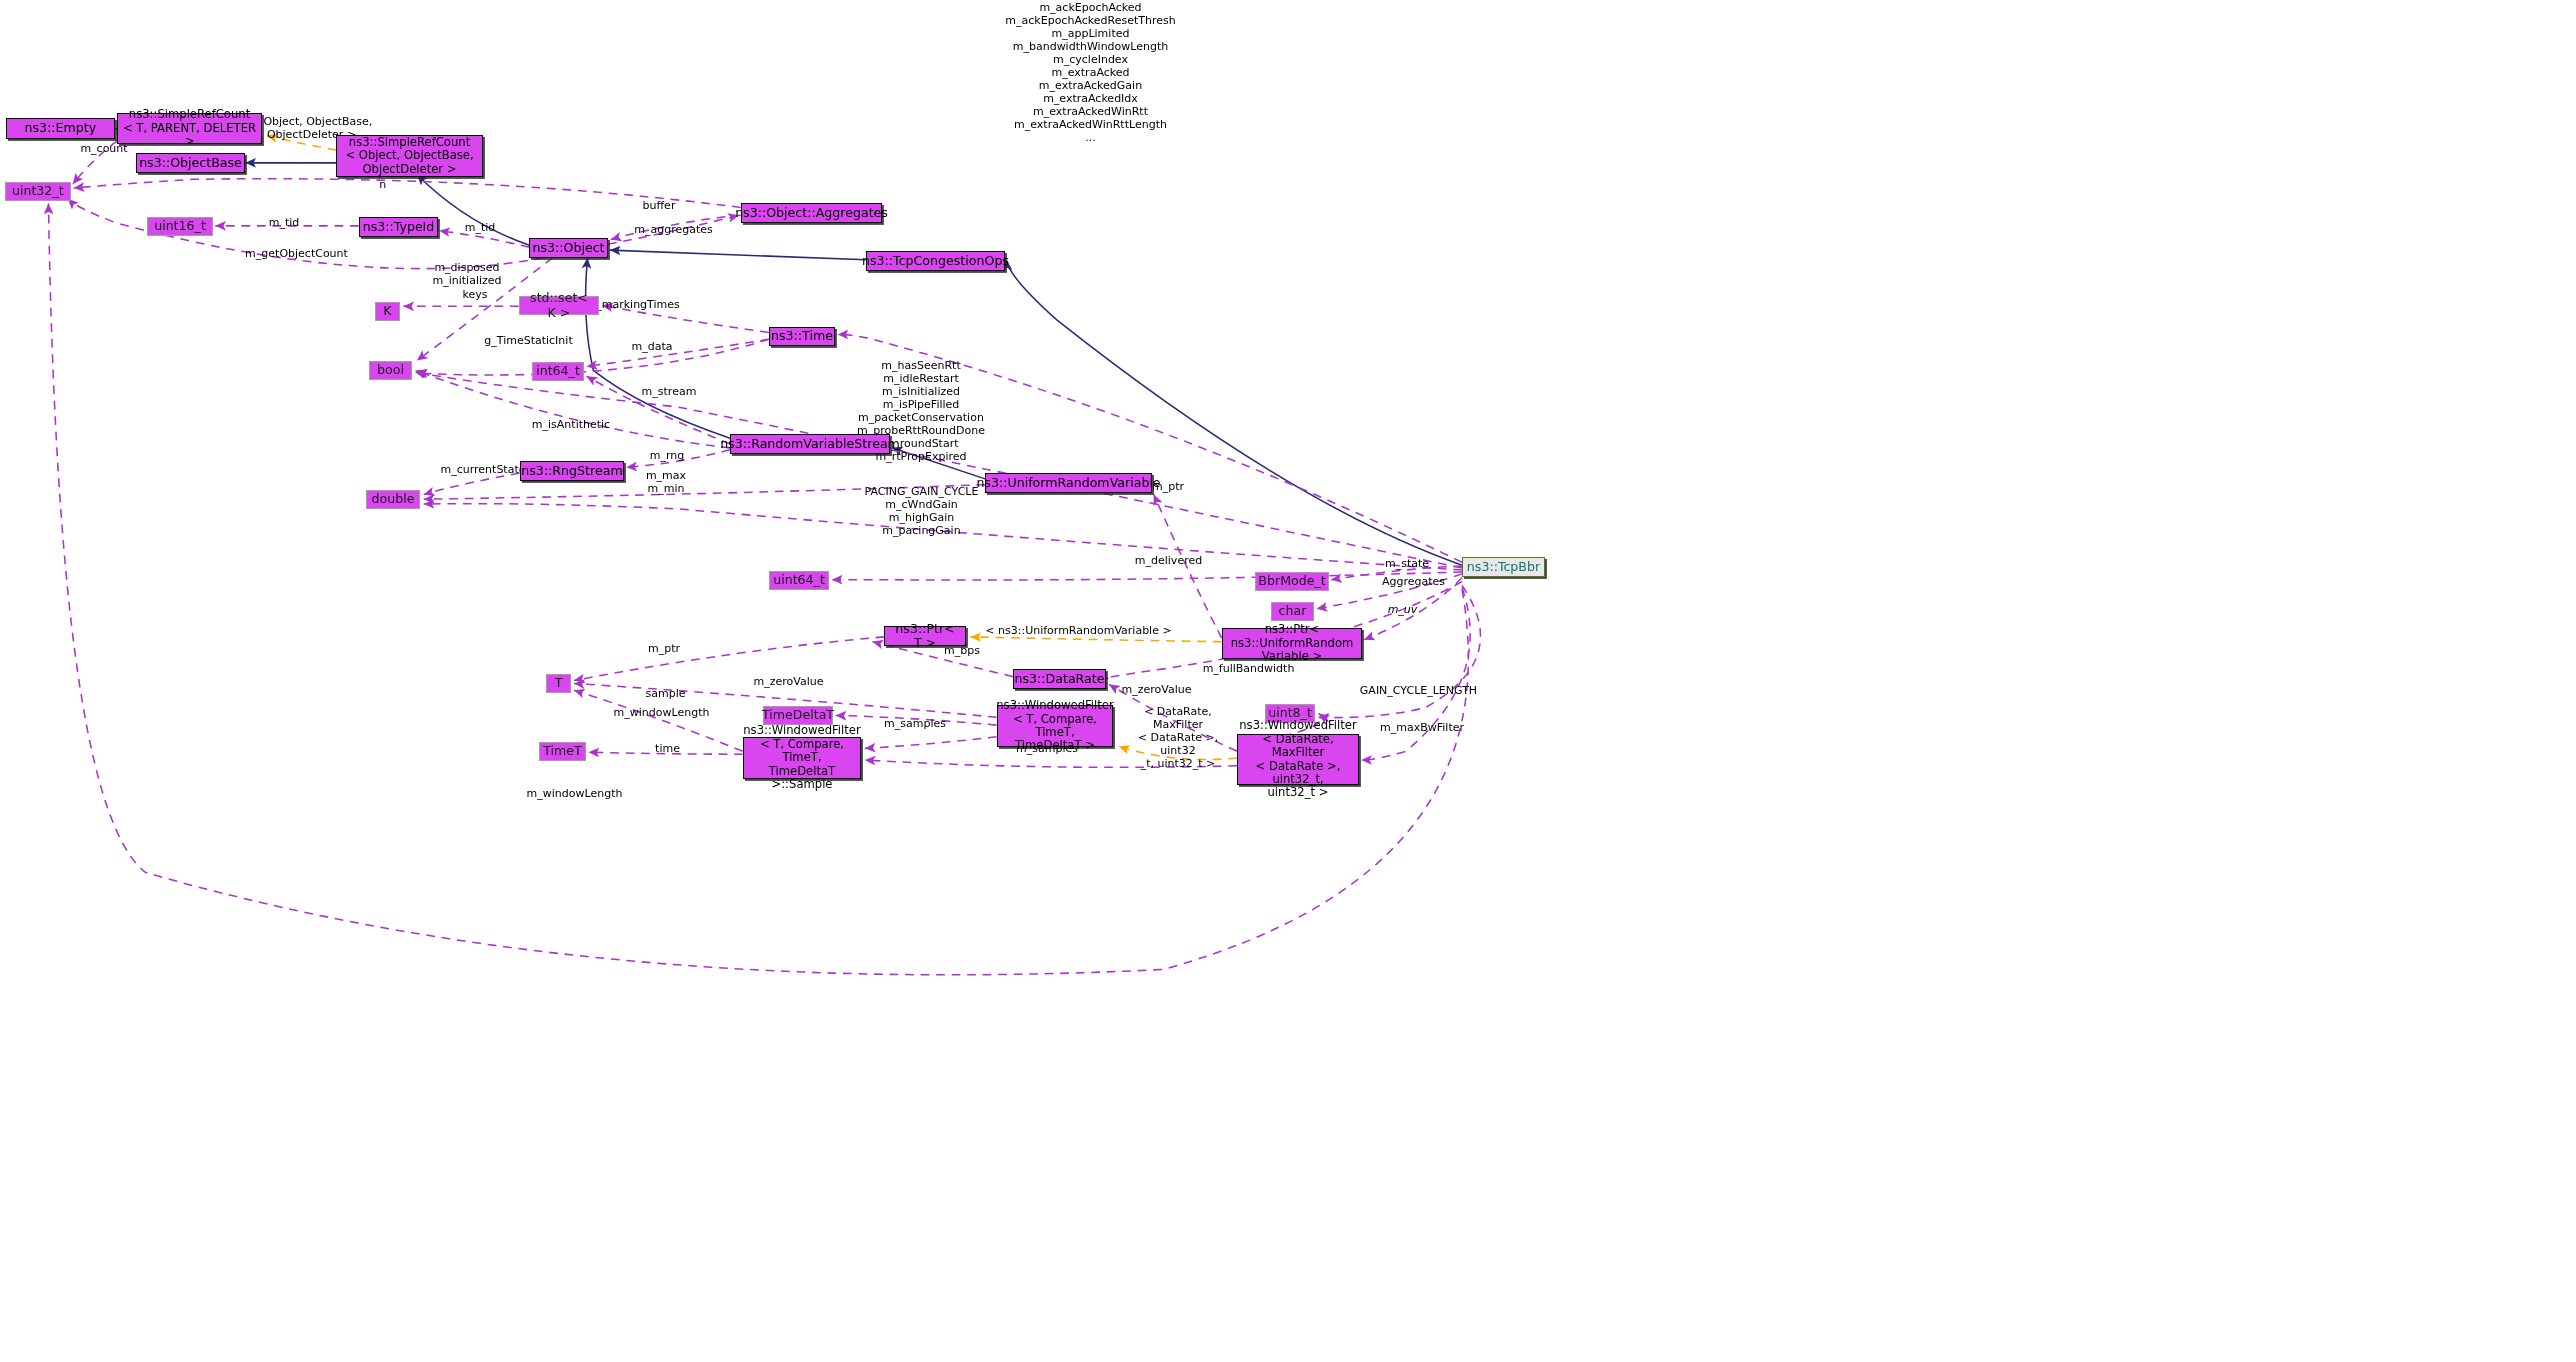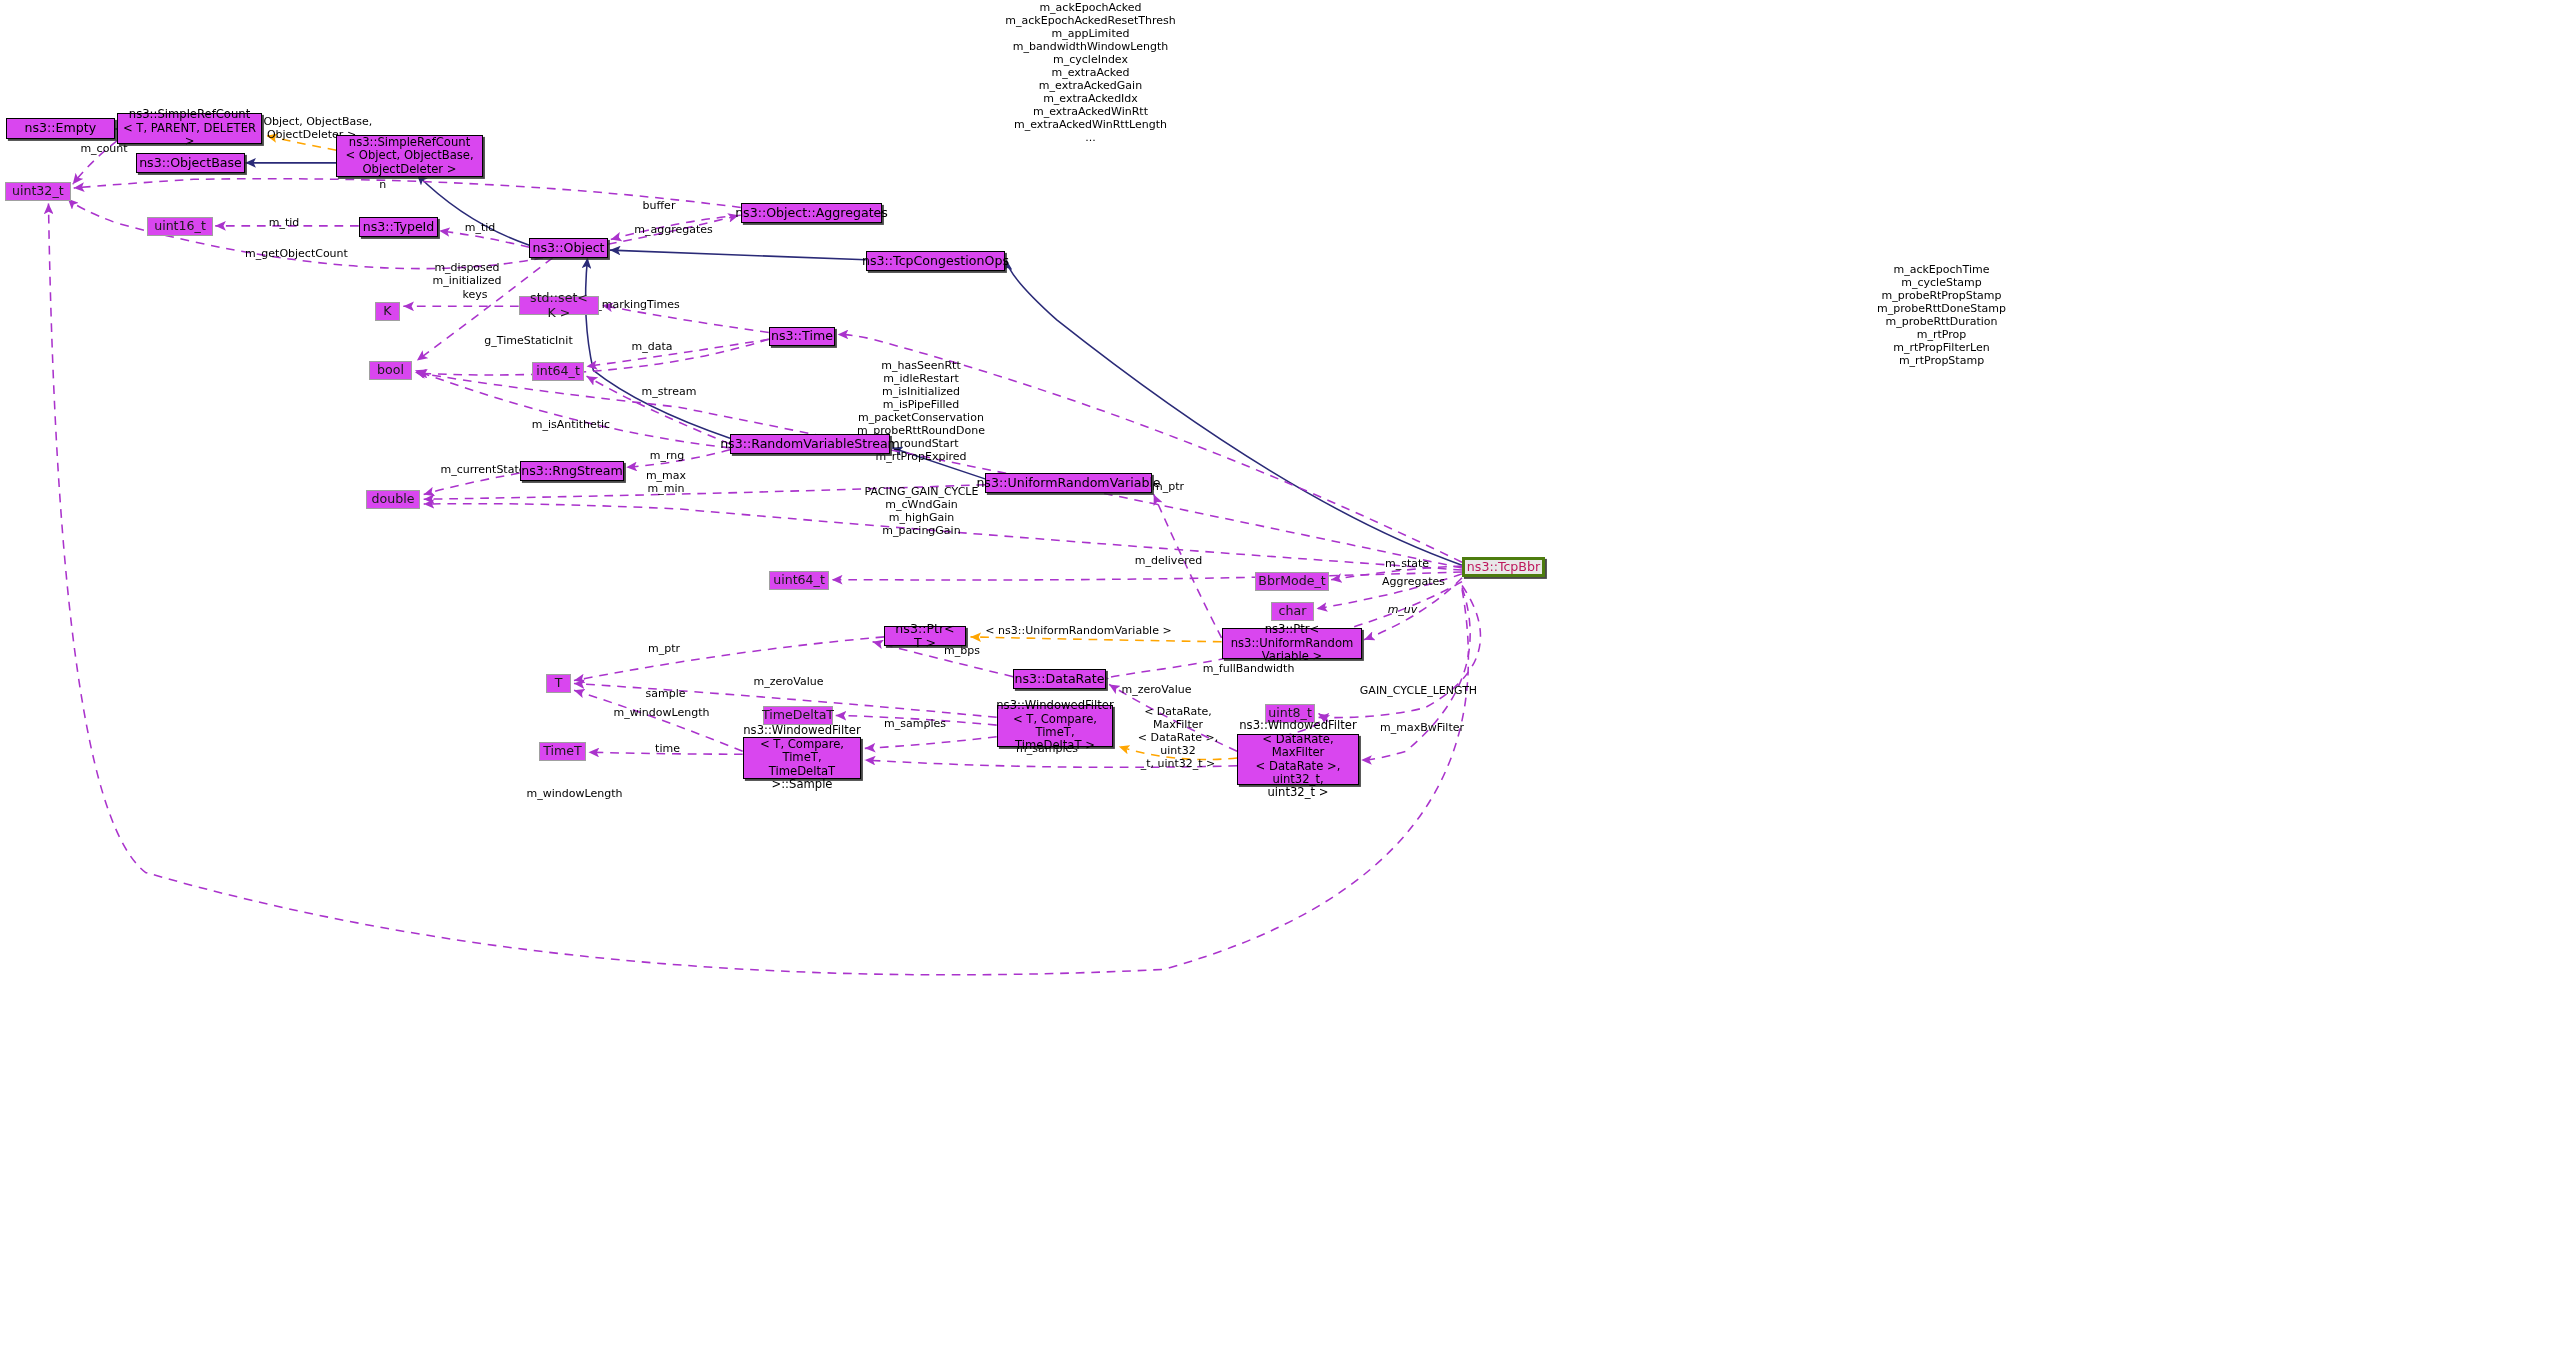--- a/index.html
+++ b/index.html
@@ -44,24 +44,24 @@
     color: #000000;
   }
   
   .node.ext {
     border: 1px solid #a0a0a0;
     color: #1a1a1a;
     box-shadow: none;
   }
   
   .node.focus {
-    border: 3px solid #4d7c0f;
+    border: 1px solid #4d7c0f;
     background: #e8e8e8;
     box-shadow: 1.9px 1.9px 0 0 rgba(40,40,40,0.85);
-    color: #be185d;
+    color: #0f766e;
   }
   .edge-label {
     position: absolute;
     color: #000000;
     text-align: center;
     white-space: pre-line;
     line-height: 1.18;
     z-index: 2;
     background: transparent;
   }
@@ -200,28 +200,20 @@
 ...</div>
     <div class="edge-label" style="left: 239px; top: 116px; width: 145px; font-size: 11px;">&lt; Object, ObjectBase,
 ObjectDeleter &gt;</div>
     <div class="edge-label" style="left: 70px; top: 143px; width: 68px; font-size: 11px;">m_count</div>
     <div class="edge-label" style="left: 373px; top: 179px; width: 19.4px; font-size: 11px;">n</div>
     <div class="edge-label" style="left: 635px; top: 200px; width: 48px; font-size: 11px;">buffer</div>
     <div class="edge-label" style="left: 260px; top: 217px; width: 48px; font-size: 11px;">m_tid</div>
     <div class="edge-label" style="left: 456px; top: 222px; width: 48px; font-size: 11px;">m_tid</div>
     <div class="edge-label" style="left: 625px; top: 224px; width: 97px; font-size: 11px;">m_aggregates</div>
     <div class="edge-label" style="left: 236px; top: 248px; width: 121px; font-size: 11px;">m_getObjectCount</div>
-    <div class="edge-label" style="left: 1847px; top: 264px; width: 189px; font-size: 11px;">m_ackEpochTime
-m_cycleStamp
-m_probeRtPropStamp
-m_probeRttDoneStamp
-m_probeRttDuration
-m_rtProp
-m_rtPropFilterLen
-m_rtPropStamp</div>
     <div class="edge-label" style="left: 416px; top: 262px; width: 102px; font-size: 11px;">m_disposed
 m_initialized</div>
     <div class="edge-label" style="left: 581px; top: 299px; width: 107px; font-size: 11px;">g_markingTimes</div>
     <div class="edge-label" style="left: 451px; top: 289px; width: 48px; font-size: 11px;">keys</div>
     <div class="edge-label" style="left: 475px; top: 335px; width: 107px; font-size: 11px;">g_TimeStaticInit</div>
     <div class="edge-label" style="left: 623px; top: 341px; width: 58px; font-size: 11px;">m_data</div>
     <div class="edge-label" style="left: 836px; top: 360px; width: 170px; font-size: 11px;">m_hasSeenRtt
 m_idleRestart
 m_isInitialized
 m_isPipeFilled

